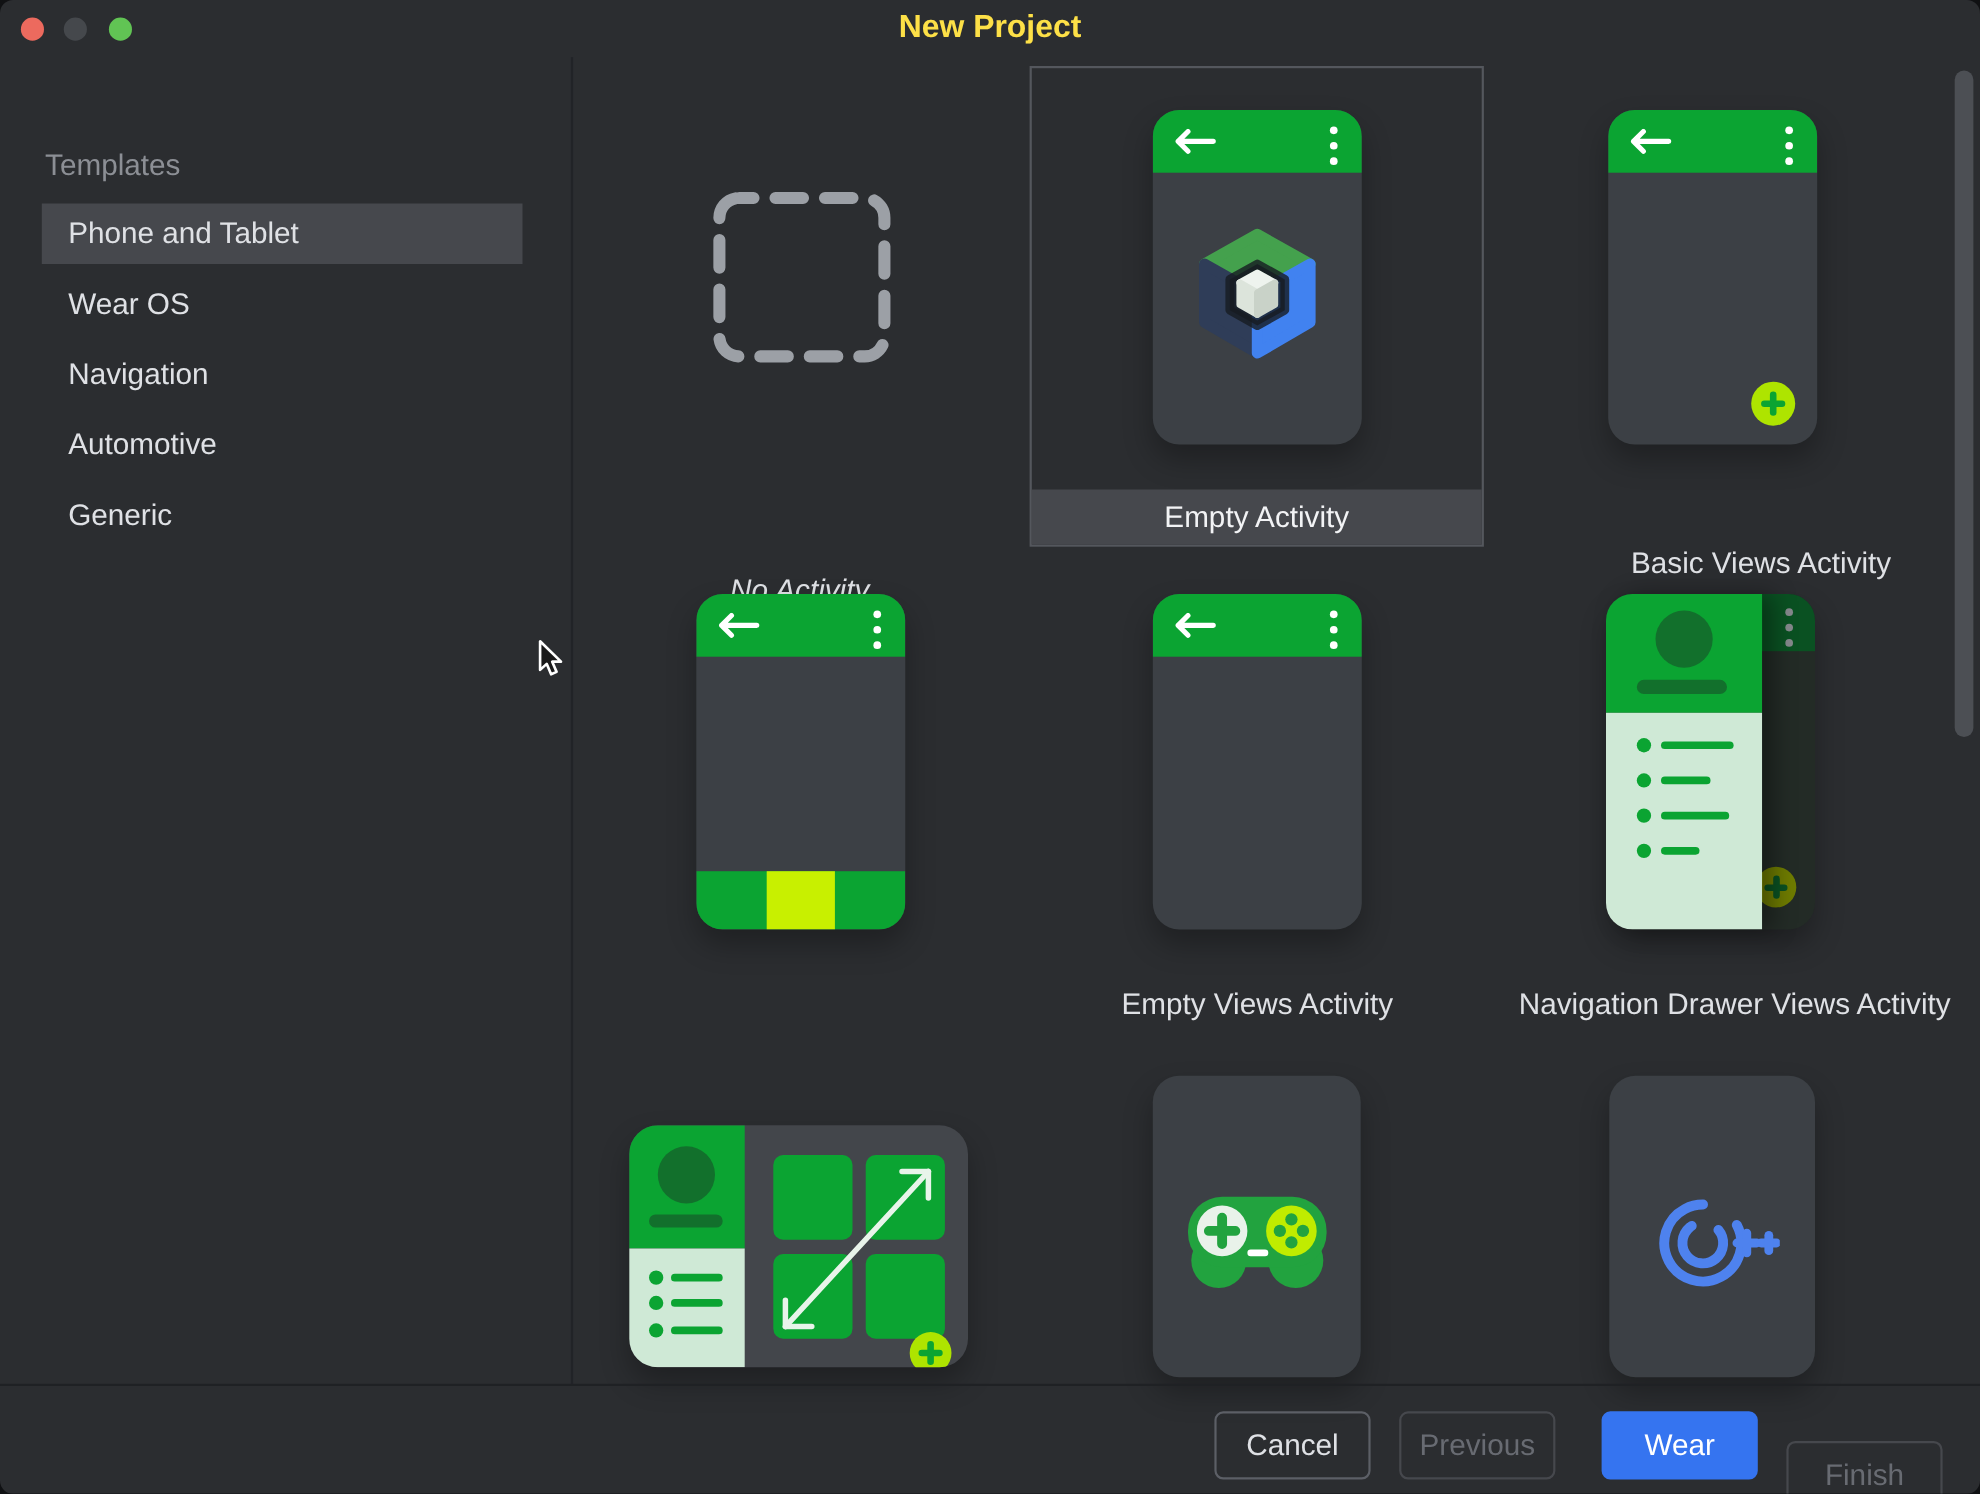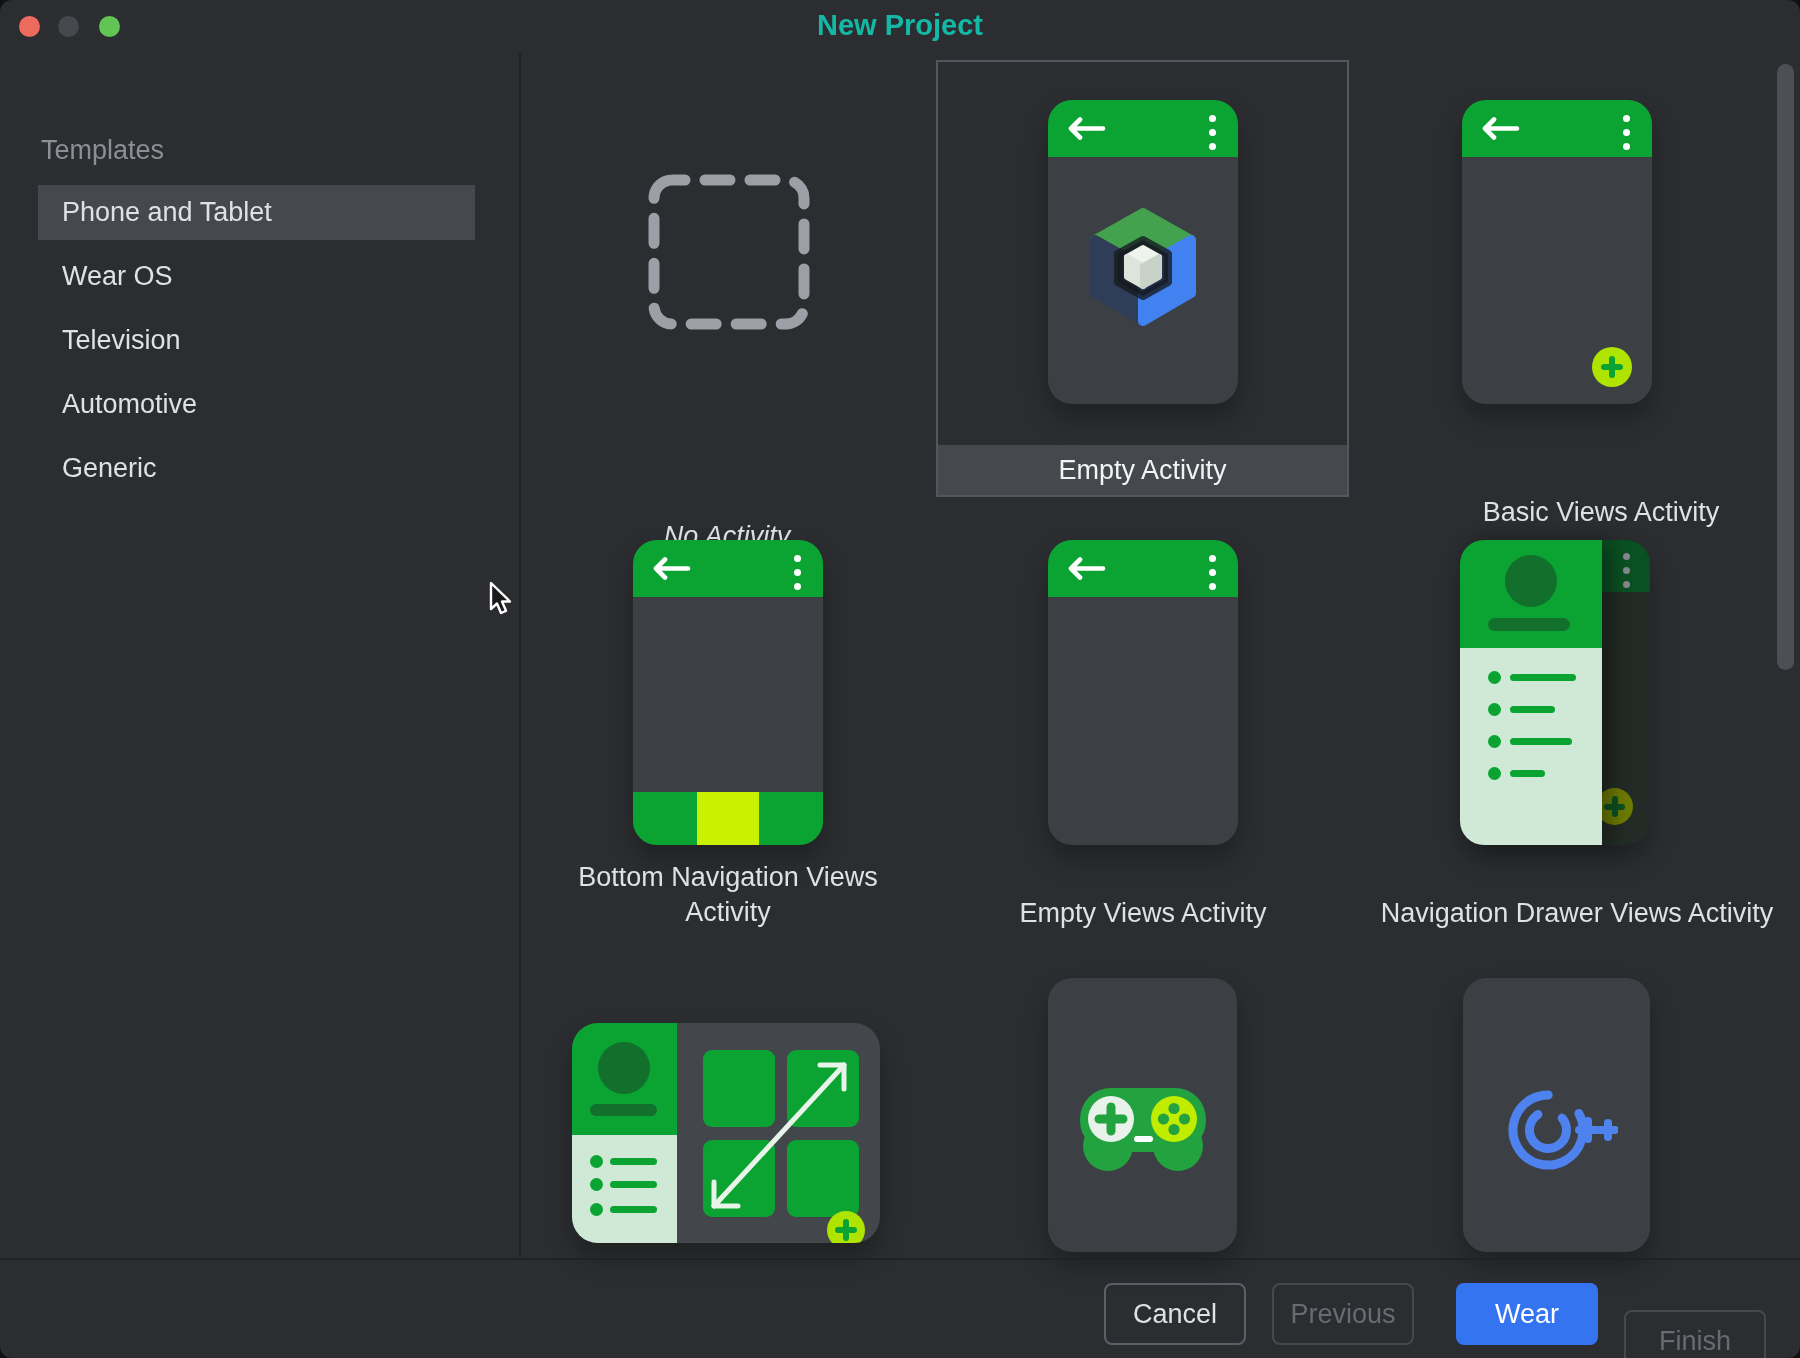--- a/index.html
+++ b/index.html
@@ -4,21 +4,21 @@
 <style>
   html,body{margin:0;padding:0;background:#101113;}
   .window{position:relative;width:1800px;height:1358px;background:#2B2D30;border-radius:12px;overflow:hidden;
           font-family:"Liberation Sans","DejaVu Sans",sans-serif;color:#DFE1E5;}
   
   .titlebar{position:absolute;left:0;top:0;width:100%;height:52px;}
   .tl{position:absolute;top:16px;width:21px;height:21px;border-radius:50%;}
   .tl.close{left:19px;background:#EC6A5E;}
   .tl.min{left:58px;background:#45484C;}
   .tl.max{left:99px;background:#61C454;}
-  .win-title{position:absolute;left:0;top:9px;width:100%;text-align:center;font-size:29px;font-weight:bold;color:#14b8a6;}
+  .win-title{position:absolute;left:0;top:9px;width:100%;text-align:center;font-size:29px;font-weight:bold;color:#fde047;}
   
   .sidebar{position:absolute;left:0;top:52px;width:521px;height:1206px;border-right:2px solid #212327;box-sizing:border-box;}
   .sb-header{position:absolute;left:41px;top:83px;font-size:27px;color:#8C8F95;text-align:center;}
   .sb-item{position:absolute;left:0;width:437px;height:55px;line-height:55px;padding-left:24px;box-sizing:border-box;
            font-size:27px;color:#DFE1E5;white-space:nowrap;margin-left:38px;}
   .sb-item.sel{background:#46484D;}
   
   .main{position:absolute;left:521px;top:52px;width:1279px;height:1206px;}
   .abs{position:absolute;}
   .card-label{position:absolute;font-size:27px;line-height:35px;color:#DFE1E5;text-align:center;}
@@ -59,21 +59,21 @@
     <span class="tl close"></span>
     <span class="tl min"></span>
     <span class="tl max"></span>
     <div class="win-title">New Project</div>
   </div>
 
   <div class="sidebar">
     <div class="sb-header">Templates</div>
     <div class="sb-item sel" style="top:133px">Phone and Tablet</div>
     <div class="sb-item" style="top:197px">Wear OS</div>
-    <div class="sb-item" style="top:261px">Television</div>
+    <div class="sb-item" style="top:261px">Navigation</div>
     <div class="sb-item" style="top:325px">Automotive</div>
     <div class="sb-item" style="top:389px">Generic</div>
   </div>
 
   <div class="main">
 
     <div class="abs" style="left:106px;top:80px;width:320px;height:350px;">
       <svg class="abs" style="left:20px;top:41px" width="164" height="158" viewBox="0 0 164 158">
         <rect x="7" y="7" width="150" height="144" rx="18" fill="none" stroke="#9CA0A6" stroke-width="11" stroke-dasharray="25 20" stroke-dashoffset="12" stroke-linecap="round"></rect>
       </svg>
@@ -135,21 +135,20 @@
           <span class="kebab" style="right:22px;top:15px;">
               <i></i>
               <i></i>
               <i></i>
             </span>
         </div>
         <div class="abs" style="left:0;top:252px;width:190px;height:53px;background:#0BA432;">
           <span class="abs" style="left:64px;top:0;width:62px;height:53px;background:#C8F000;"></span>
         </div>
       </div>
-      <div class="card-label" style="left:0px;top:330px;width:310px;">Bottom Navigation Views Activity</div>
     </div>
 
     <div class="abs" style="left:462px;top:478px;width:320px;height:450px;">
       <div class="phone" style="left:65px;top:10px;width:190px;height:305px;">
         <div class="phead">
           <svg class="abs" style="left:18px;top:17px" width="40" height="23" viewBox="0 0 40 23">
             <path d="M37 11.5 H5 M14 2.5 L5 11.5 L14 20.5" stroke="#FFFFFF" stroke-width="4.6" fill="none" stroke-linecap="round" stroke-linejoin="round"></path>
           </svg>
           <span class="kebab" style="right:22px;top:15px;">
               <i></i>

